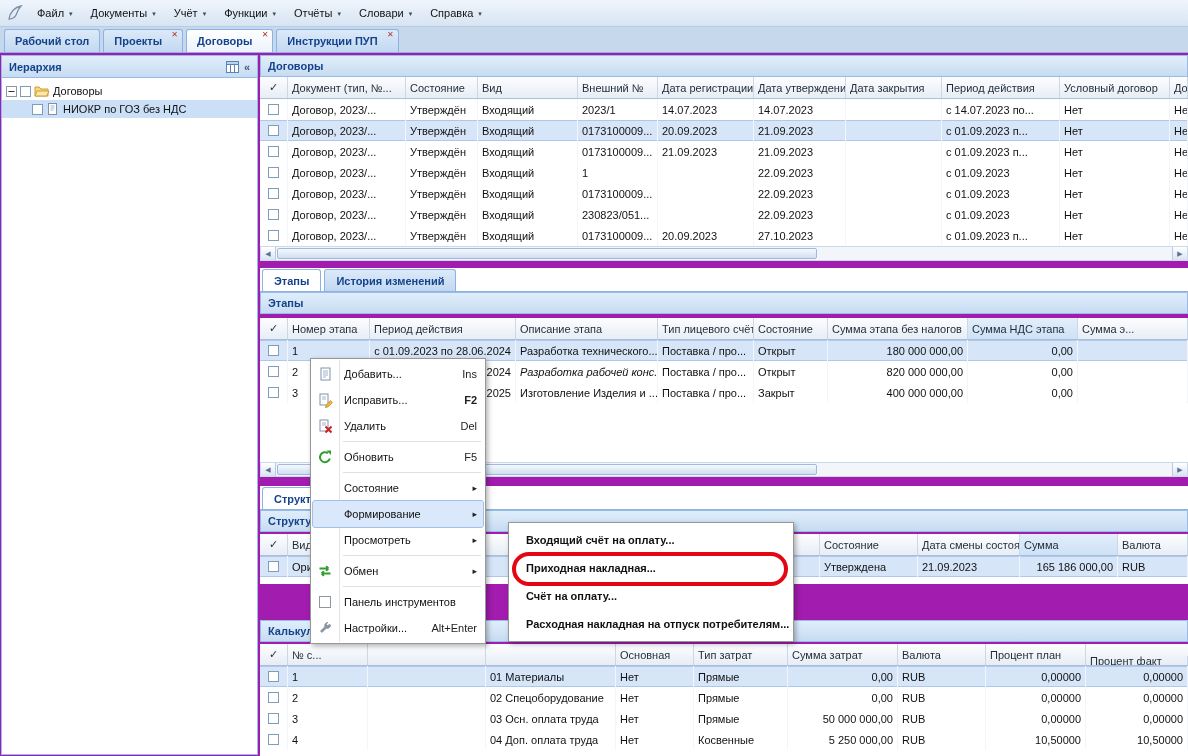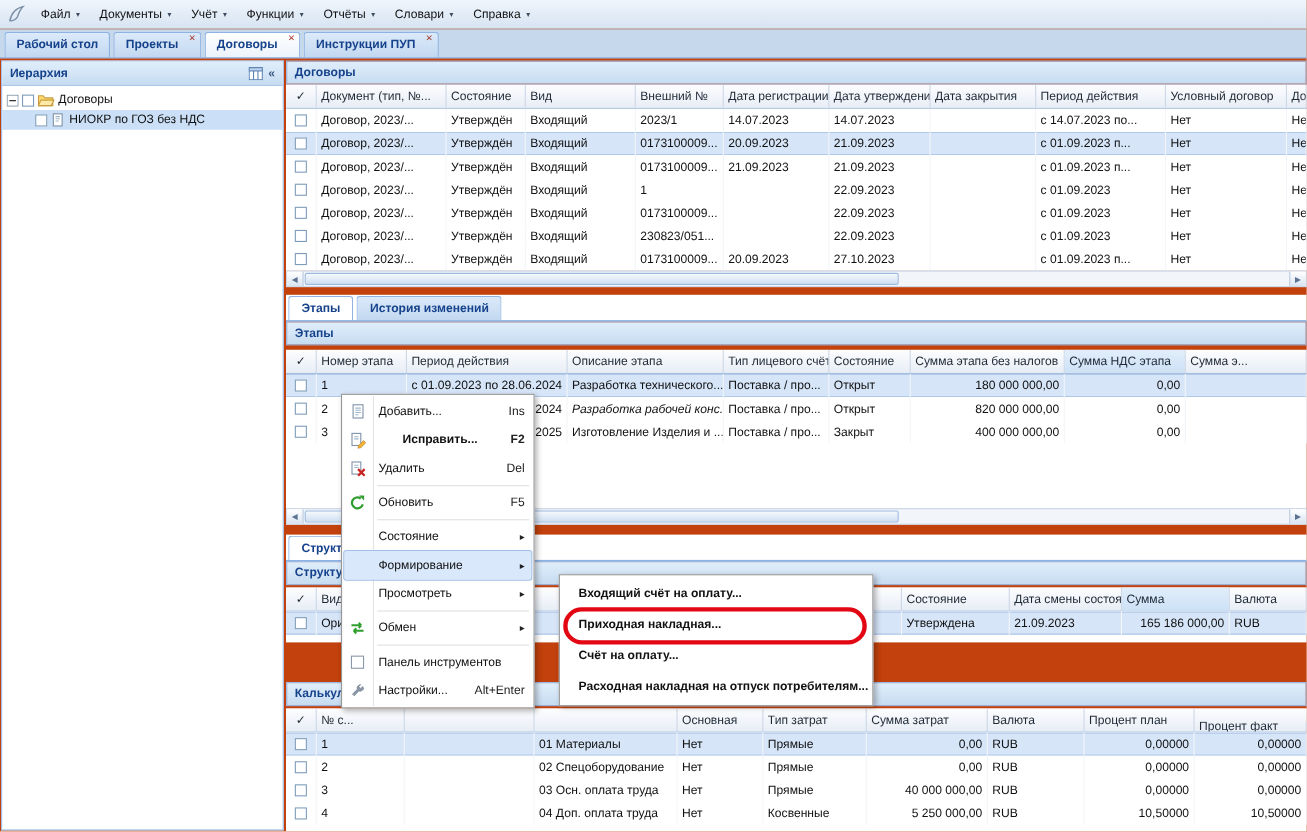--- a/index.html
+++ b/index.html
@@ -1,18 +1,18 @@
 <!DOCTYPE html>
 <html><head>
 <meta charset="utf-8">
 <style>
   *{margin:0;padding:0;box-sizing:border-box;}
   html,body{background:#fff;}
   body{font-family:"Liberation Sans","DejaVu Sans",sans-serif;font-size:11px;color:#111;}
-  #app{position:relative;width:1188px;height:756px;overflow:hidden;background:#c2410c;}
+  #app{position:relative;width:1188px;height:756px;overflow:hidden;background:#a21caf;}
   .abs{position:absolute;}
   .b{font-weight:bold;}
 
   
   .menubar{position:absolute;left:0;top:0;width:1188px;height:27px;
     background:linear-gradient(#eff5fc,#d7e4f2);border-bottom:1px solid #b9cce1;
     display:flex;align-items:center;padding-left:4px;}
   .logo{width:22px;height:20px;display:flex;align-items:center;justify-content:center;margin-right:2px;}
   .mitem{display:flex;align-items:center;gap:5px;padding:4px 9px;color:#111;cursor:default;white-space:nowrap;}
   .caret{font-size:7px;color:#3c4c5e;line-height:1;}
@@ -73,21 +73,21 @@
     border-radius:3px 3px 0 0;background:linear-gradient(#dceafa,#c2d8f0);color:#15428b;font-weight:bold;white-space:nowrap;}
   .ntab.active{background:#fff;}
 
   
   .ctxmenu{position:absolute;left:310px;top:358px;width:176px;background:#fff;border:1px solid #979797;
     box-shadow:2px 2px 5px rgba(0,0,0,.3);padding:2px;z-index:50;}
   .ctxmenu::before{content:"";position:absolute;left:28px;top:1px;bottom:1px;width:1px;background:#e4e4e4;}
   .citem{position:relative;height:26px;display:flex;align-items:center;padding:0 6px 0 2px;}
   .mic{width:20px;height:16px;flex:none;display:flex;align-items:center;justify-content:center;}
   .clabel{flex:1;margin-left:9px;white-space:nowrap;overflow:hidden;color:#111;}
-  .citem.b .clabel{font-weight:bold;text-align:center;}
+  .citem.b .clabel{font-weight:normal;}
   .cshort{margin-left:8px;color:#222;white-space:nowrap;}
   .carr{margin-left:8px;font-size:9px;color:#222;}
   .citem.hl{background:#d9e8fb;outline:1px solid #a0c0e8;border-radius:2px;}
   .msep{height:1px;background:#e0e0e0;margin:2px 2px 2px 30px;}
 
   
   .submenu{position:absolute;left:508px;top:522px;width:286px;background:#fff;border:1px solid #979797;
     box-shadow:2px 2px 5px rgba(0,0,0,.3);padding:3px 2px;z-index:60;}
   .sitem{height:28px;display:flex;align-items:center;padding:0 8px 0 15px;white-space:nowrap;overflow:hidden;color:#111;font-weight:bold;}
   .oval{position:absolute;left:3px;top:29px;width:276px;height:34px;border:4px solid #e30613;
@@ -470,21 +470,21 @@
       </div>
       <div class="grow">
         <div class="gc cbc" style="width: 28px;">
           <span class="cb"></span>
         </div>
         <div class="gc al" style="width: 80px;">3</div>
         <div class="gc al" style="width: 118px;"></div>
         <div class="gc al" style="width: 130px;">03 Осн. оплата труда</div>
         <div class="gc al" style="width: 78px;">Нет</div>
         <div class="gc al" style="width: 94px;">Прямые</div>
-        <div class="gc ar ar" style="width: 110px;">40 000 000,00</div>
+        <div class="gc ar ar" style="width: 110px;">50 000 000,00</div>
         <div class="gc al" style="width: 88px;">RUB</div>
         <div class="gc ar ar" style="width: 100px;">0,00000</div>
         <div class="gc ar ar" style="width: 102px;">0,00000</div>
       </div>
       <div class="grow">
         <div class="gc cbc" style="width: 28px;">
           <span class="cb"></span>
         </div>
         <div class="gc al" style="width: 80px;">4</div>
         <div class="gc al" style="width: 118px;"></div>

